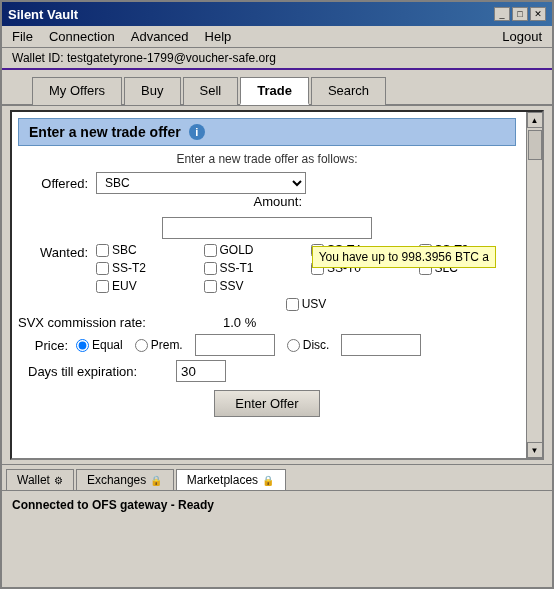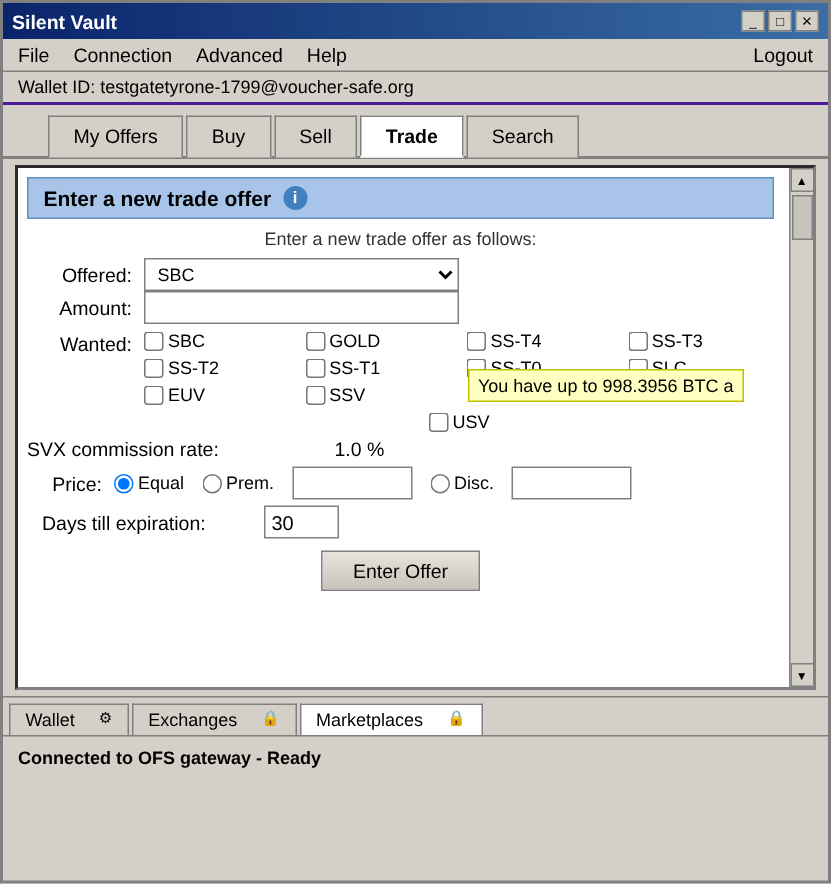--- a/index.html
+++ b/index.html
@@ -308,22 +308,22 @@
       border-top: 1px solid #808080;
     }
     .bottom-tab {
       padding: 3px 10px;
       background: #d4d0c8;
       border: 1px solid #808080;
       border-bottom: none;
       cursor: pointer;
       font-size: 12px;
       display: flex;
-      align-items: flex-start;
-      gap: 16px;
+      align-items: center;
+      gap: 4px;
     }
     .bottom-tab.active {
       background: #ffffff;
     }
     .lock-icon {
       font-size: 10px;
     }
 
     
     .status-bar {
@@ -405,21 +405,21 @@
         <option>SS-T3</option>
         <option>SS-T2</option>
         <option>SS-T1</option>
         <option>SS-T0</option>
         <option>SLC</option>
         <option>EUV</option>
         <option>USV</option>
       </select>
     </div>
 
-    <div class="form-row" style="position:relative;">
+    <div class="form-row" style="position:relative;flex-direction:column;">
       <span class="form-label">Amount:</span>
       <input type="text" class="form-input" value="" style="">
 
       <div class="tooltip-box">You have up to 998.3956 BTC a</div>
     </div>
 
     <div class="wanted-section" style="margin-top:4px;">
       <span class="wanted-label">Wanted:</span>
       <div style="flex:1;">
         <div class="checkbox-grid">

